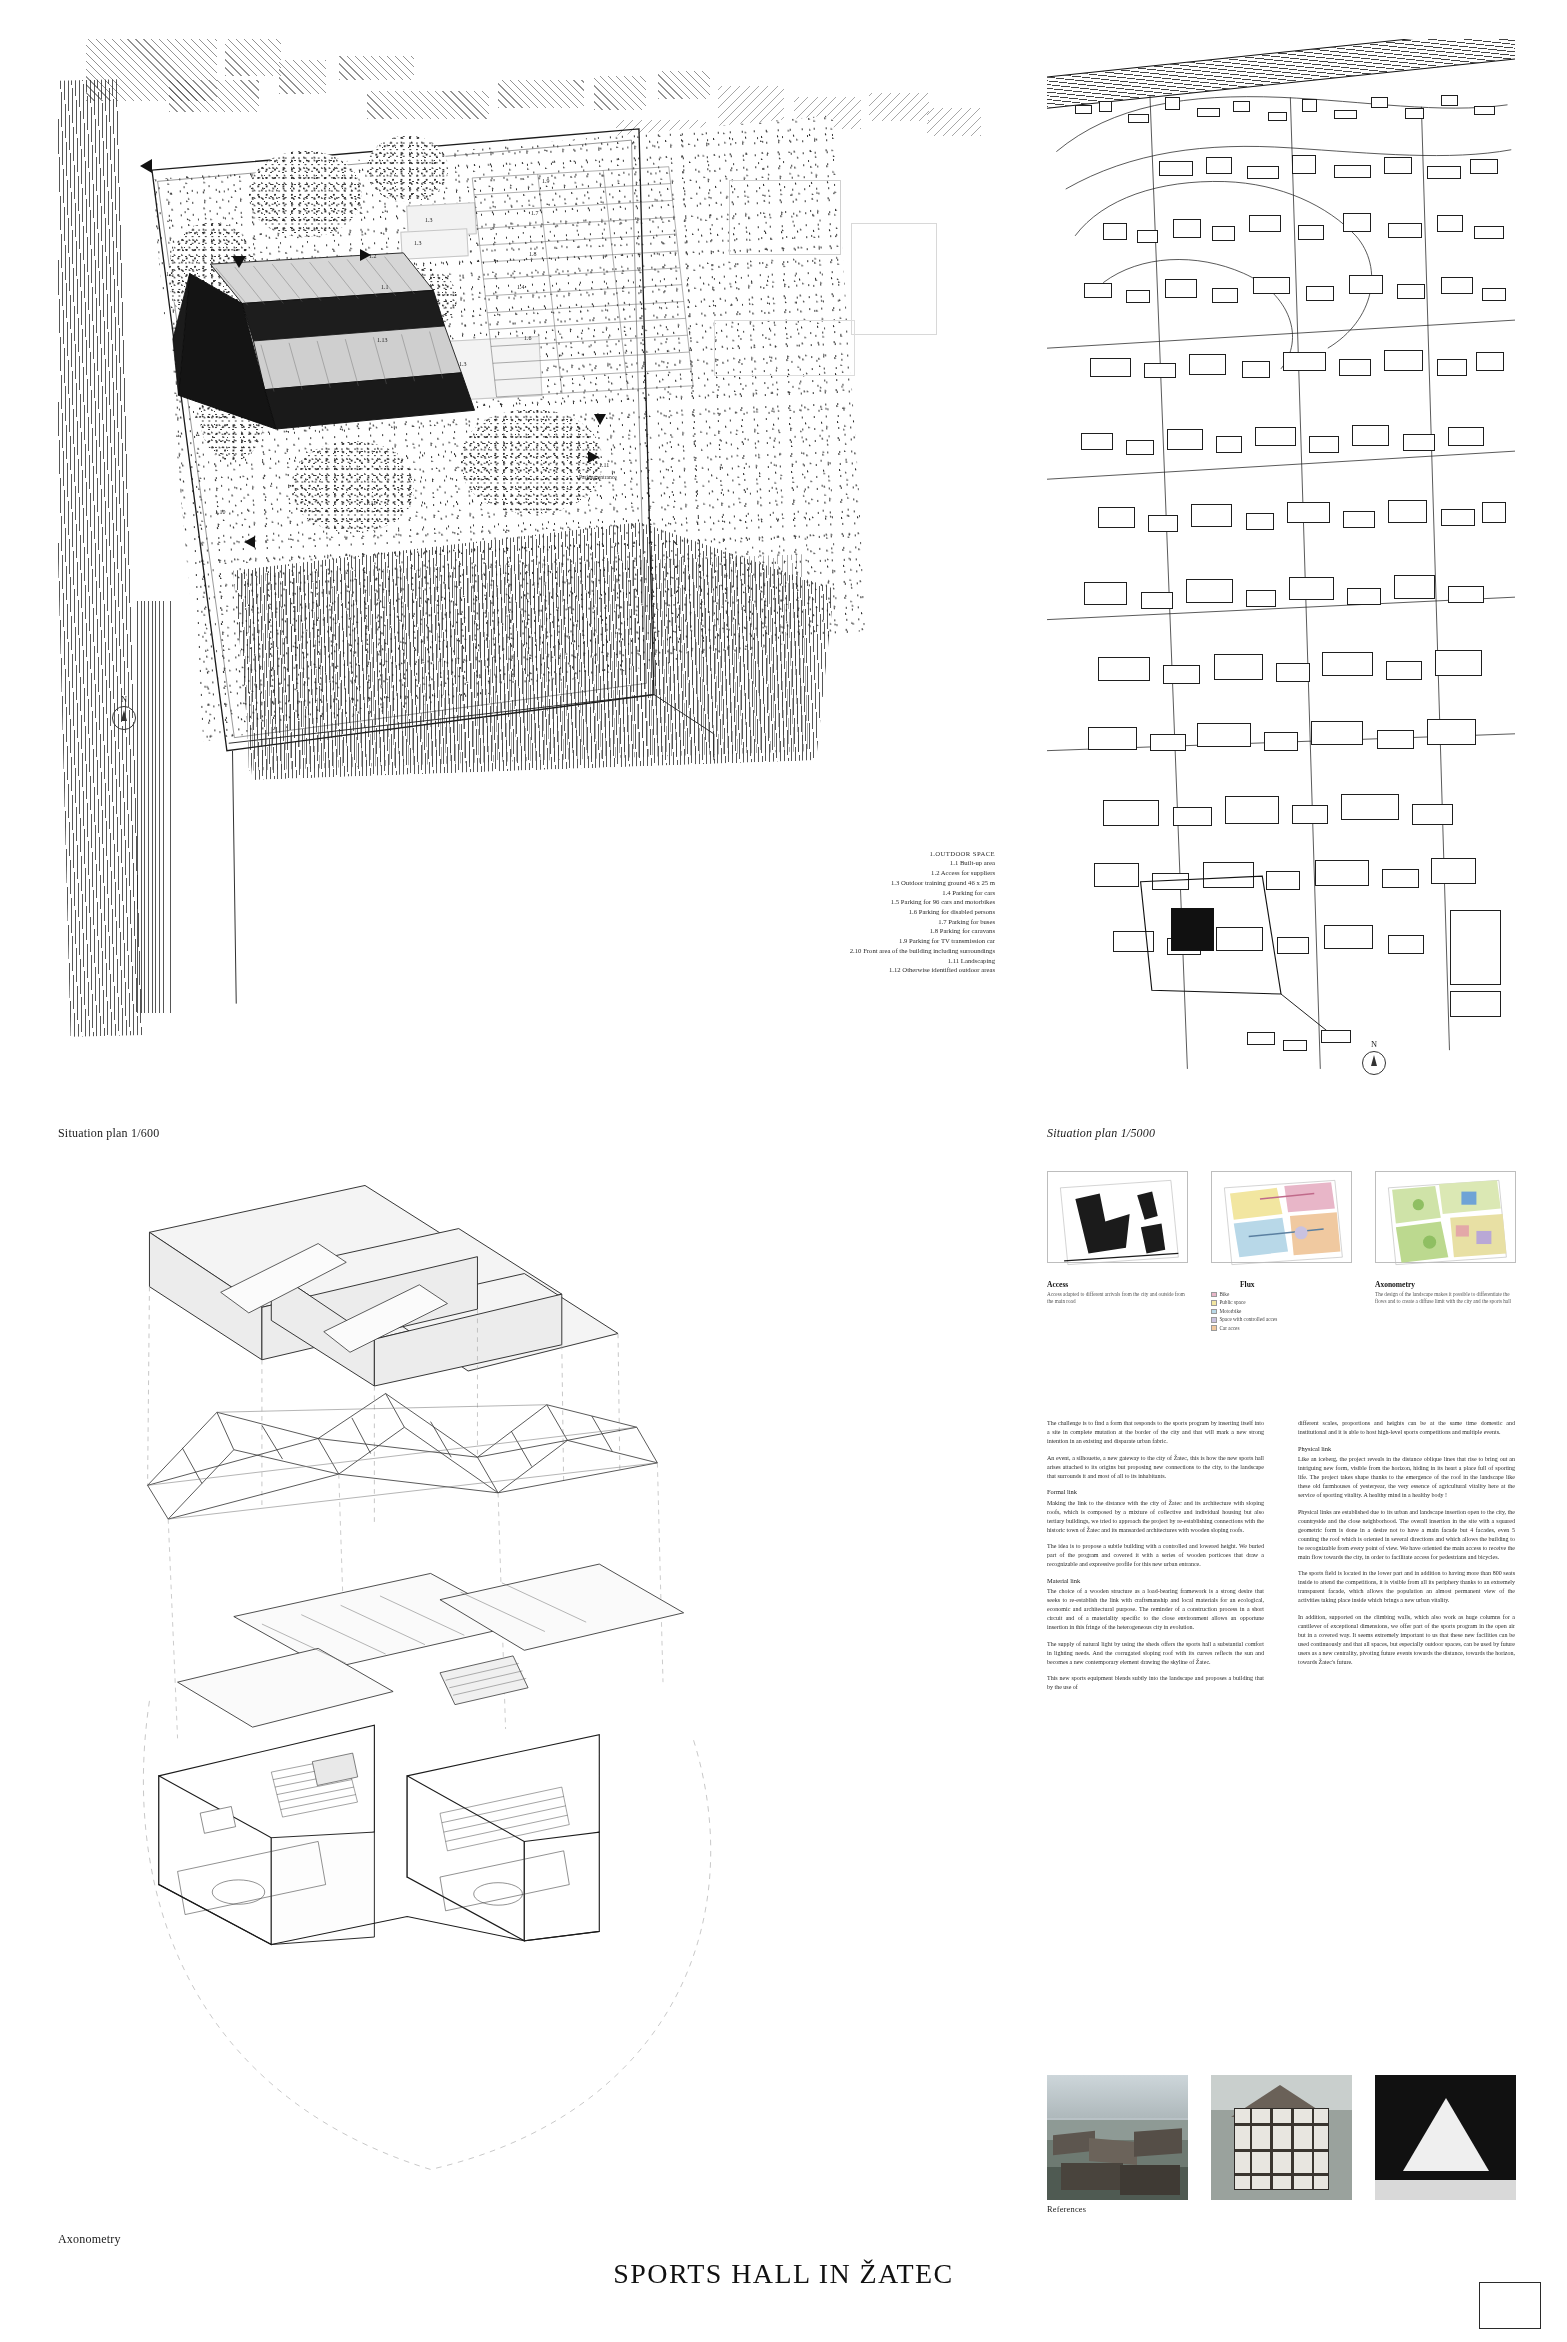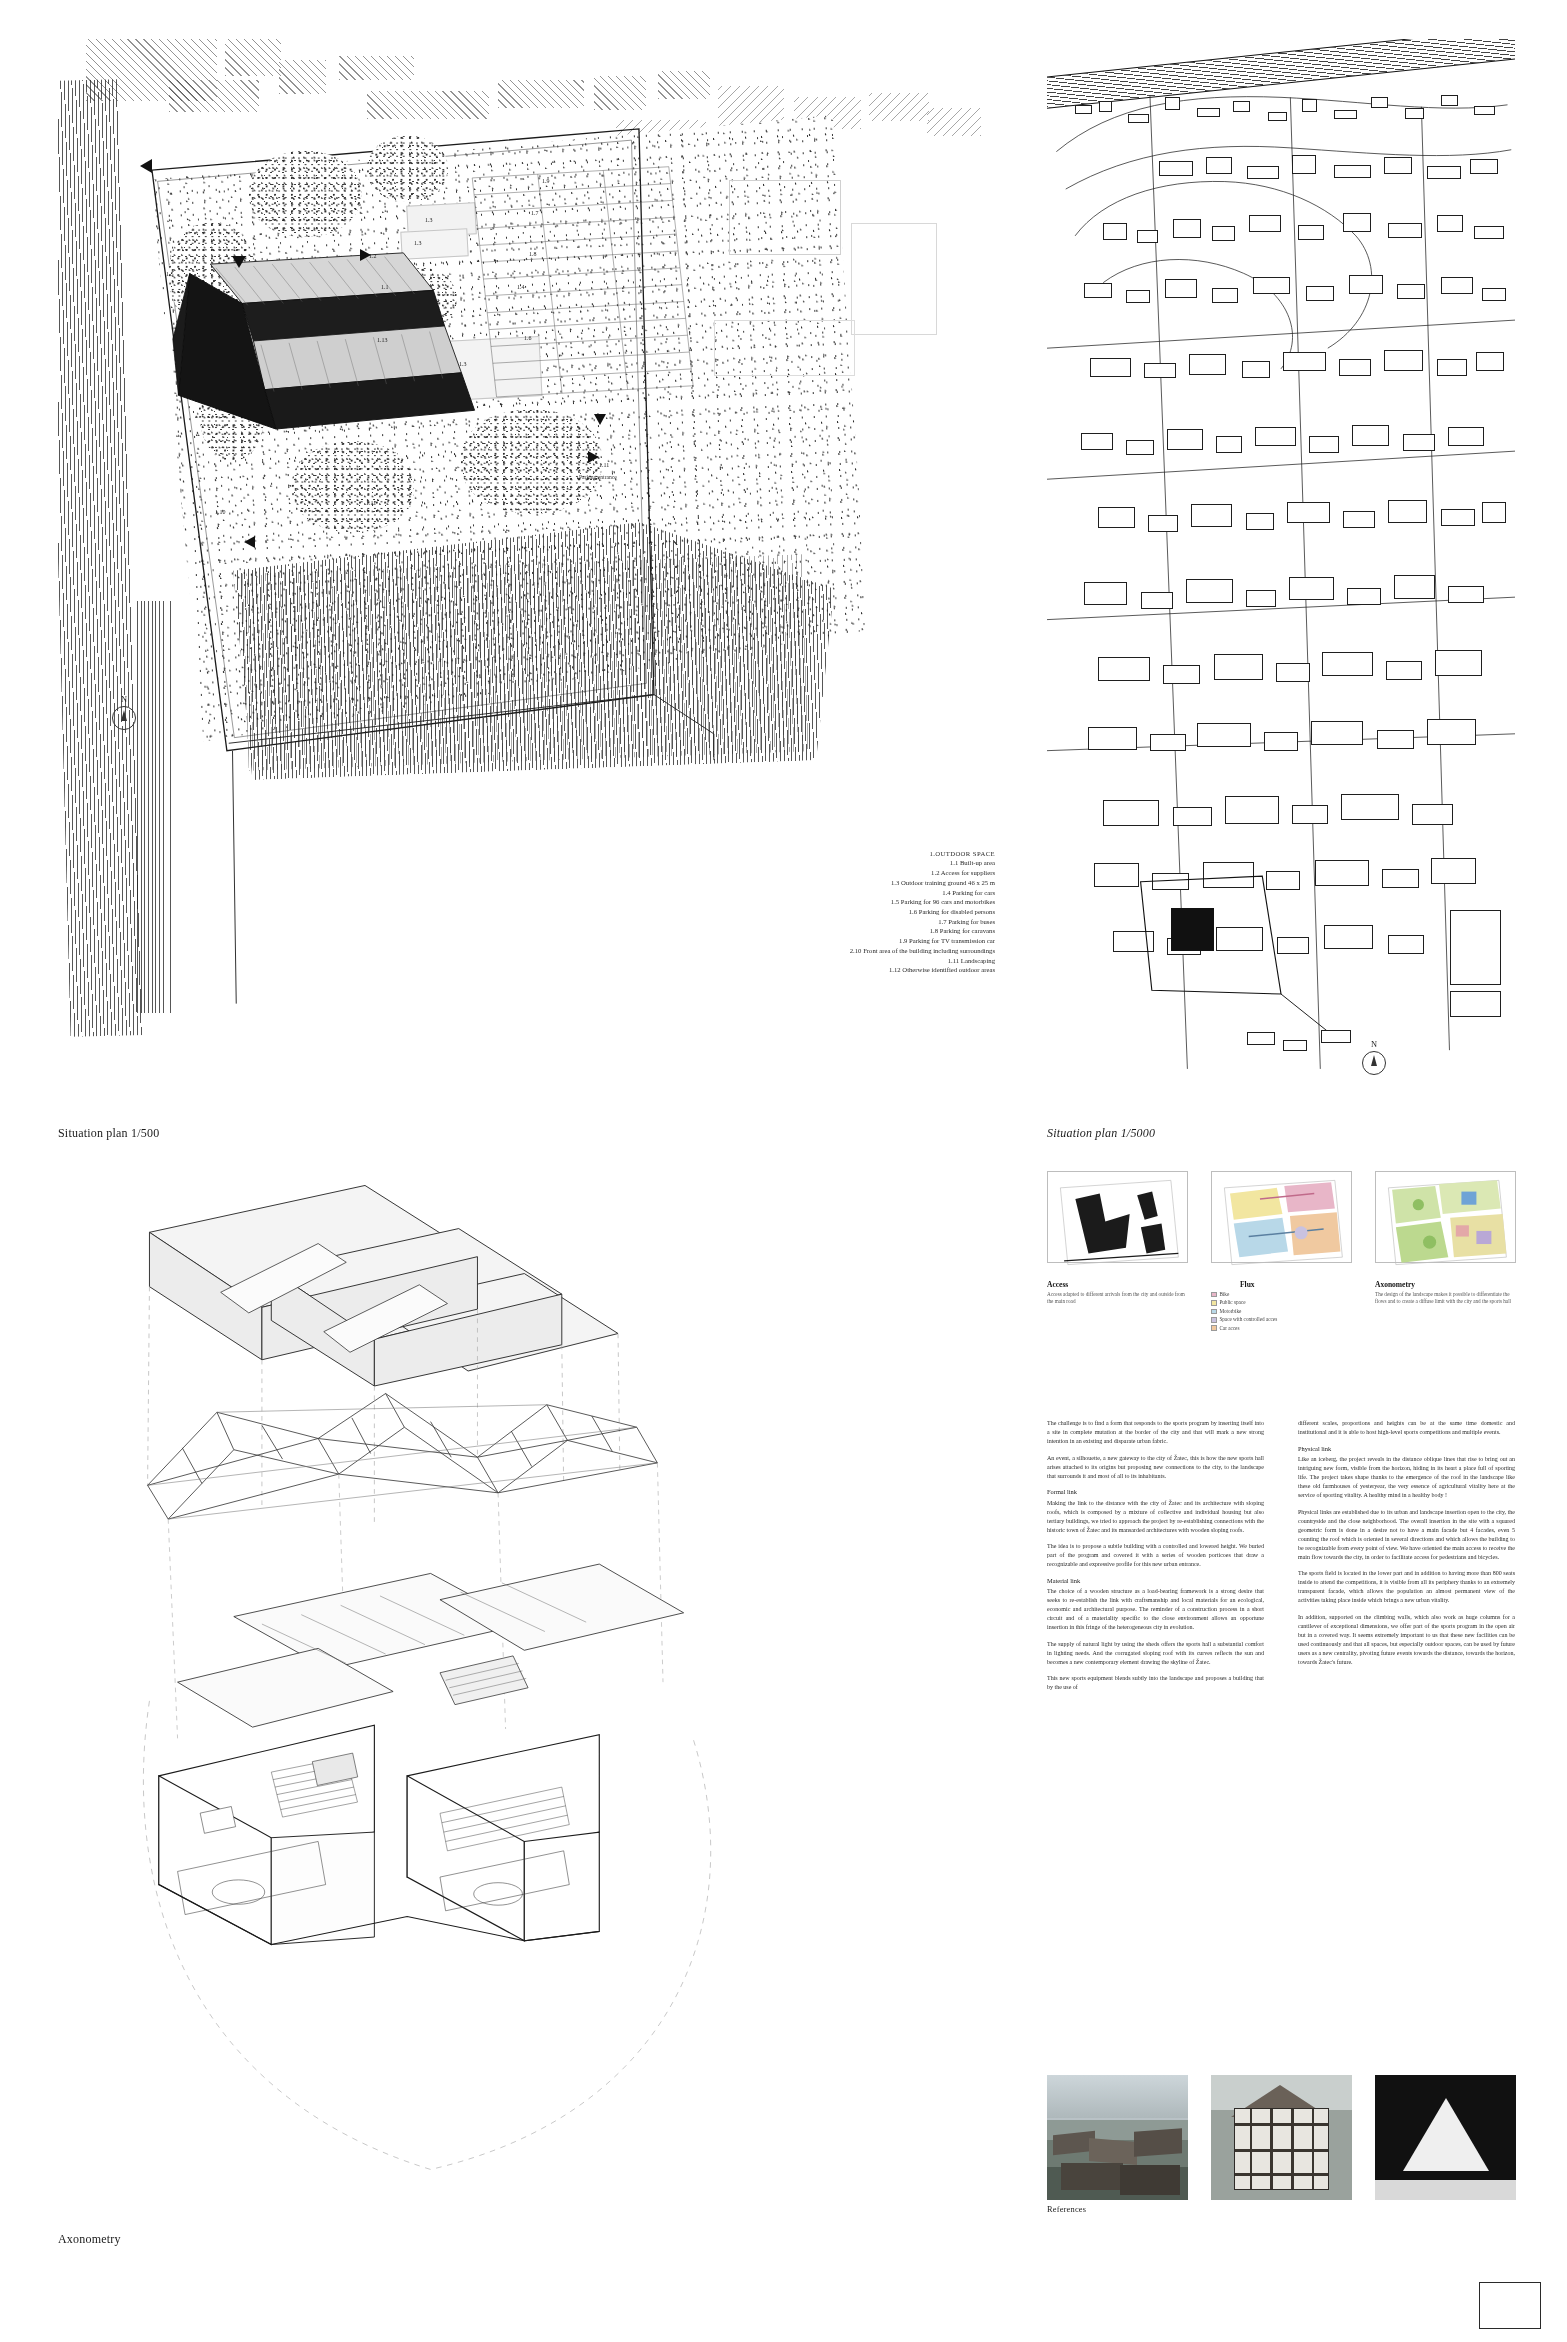--- a/index.html
+++ b/index.html
@@ -319,21 +319,21 @@
         <div>1.6 Parking for disabled persons</div>
         <div>1.7 Parking for buses</div>
         <div>1.8 Parking for caravans</div>
         <div>1.9 Parking for TV transmission car</div>
         <div>2.10 Front area of the building including surroundings</div>
         <div>1.11 Landscaping</div>
         <div>1.12 Otherwise identified outdoor areas</div>
       </div>
     </div>
   </div>
-  <div class="caption cap-s500">Situation plan   1/500</div>
+  <div class="caption cap-s500">Situation plan   1/600</div>
 
   <div id="situation5000">
     <div class="city-blocks">
 
       <div class="river" style="left:-19px;top:13px;width:506px;height:32px;transform:rotate(-6deg);"></div>
 
       <svg style="position:absolute;left:0;top:0;width:468px;height:1077px;" viewBox="0 0 500 1150" width="468" height="1077">
         <g fill="none" stroke="#222" stroke-width=".8">
           <path d="M10,120 C70,70 150,58 250,62 C340,66 420,80 492,70"></path>
           <path d="M20,160 C90,120 170,110 260,116 C350,122 430,130 496,118"></path>
@@ -761,15 +761,16 @@
     </div>
     <div class="ref-img" style="left:328px;">
       <div class="ph3">
         <div class="tent"></div>
         <div class="ground"></div>
       </div>
     </div>
     <div class="ref-caption caption">References</div>
   </div>
 
+  <div id="title">SPORTS HALL IN ŽATEC</div>
   <div id="stamp"></div>
 </div>
 
 
 </body></html>

